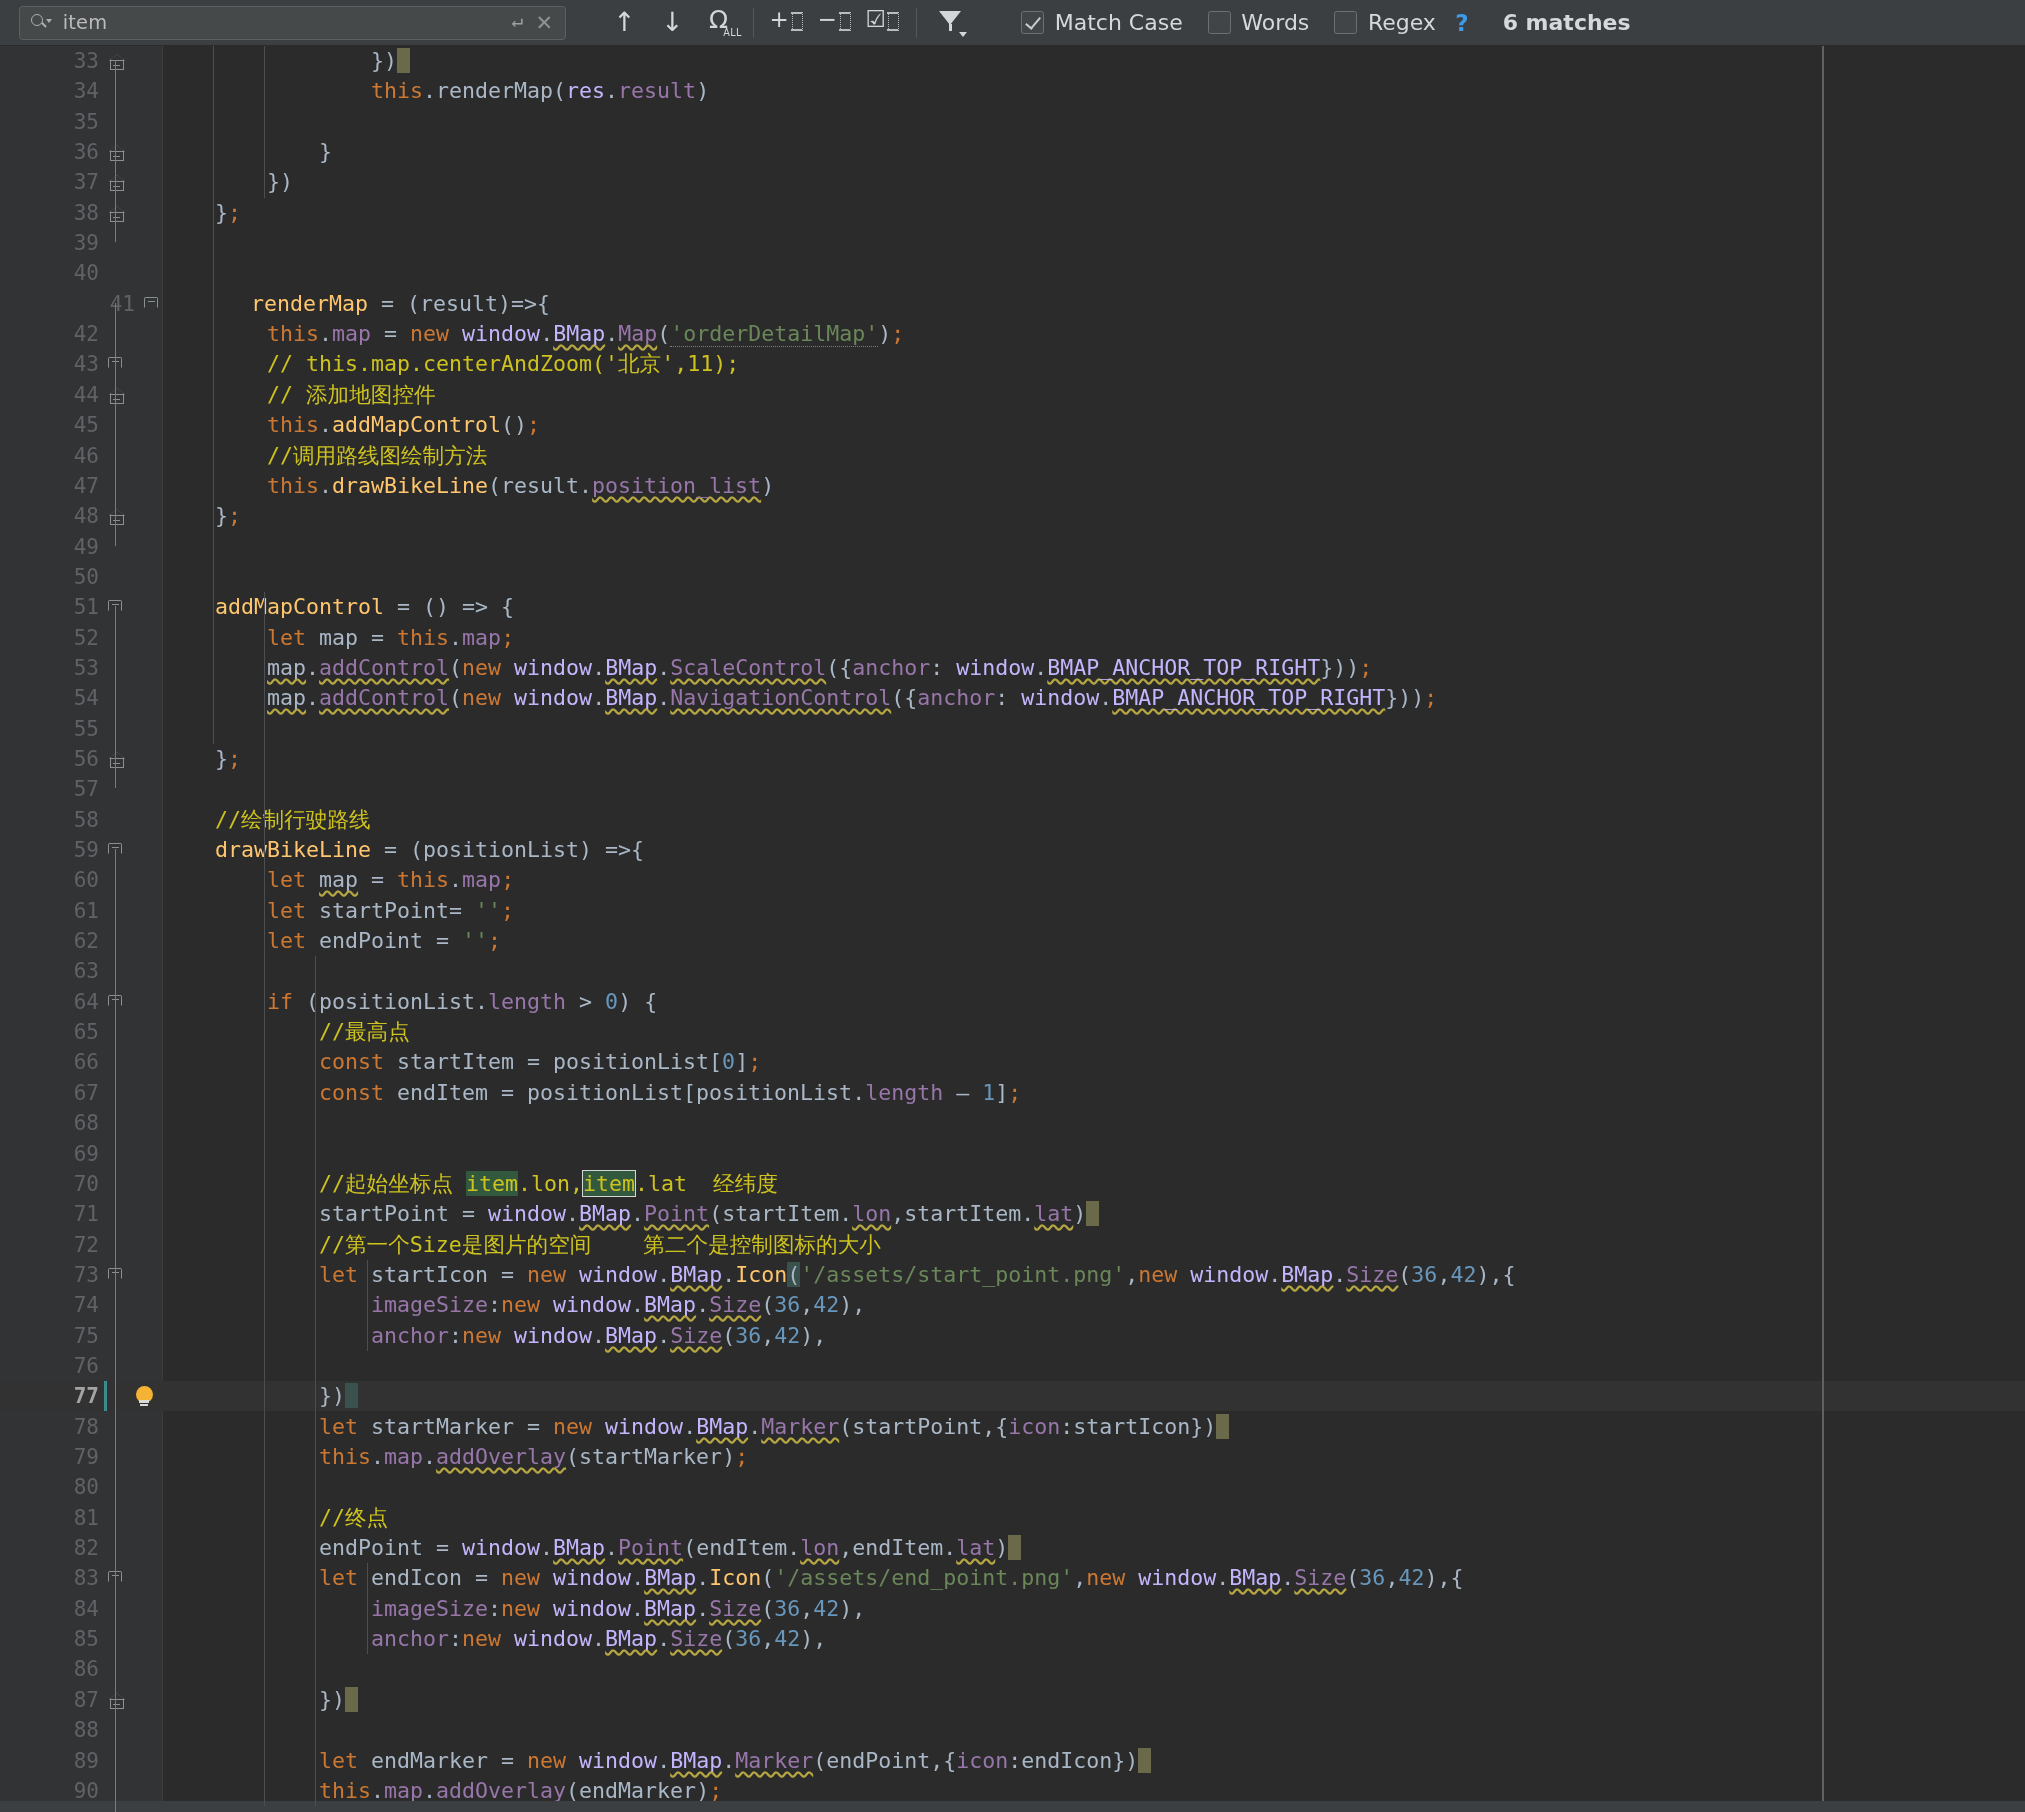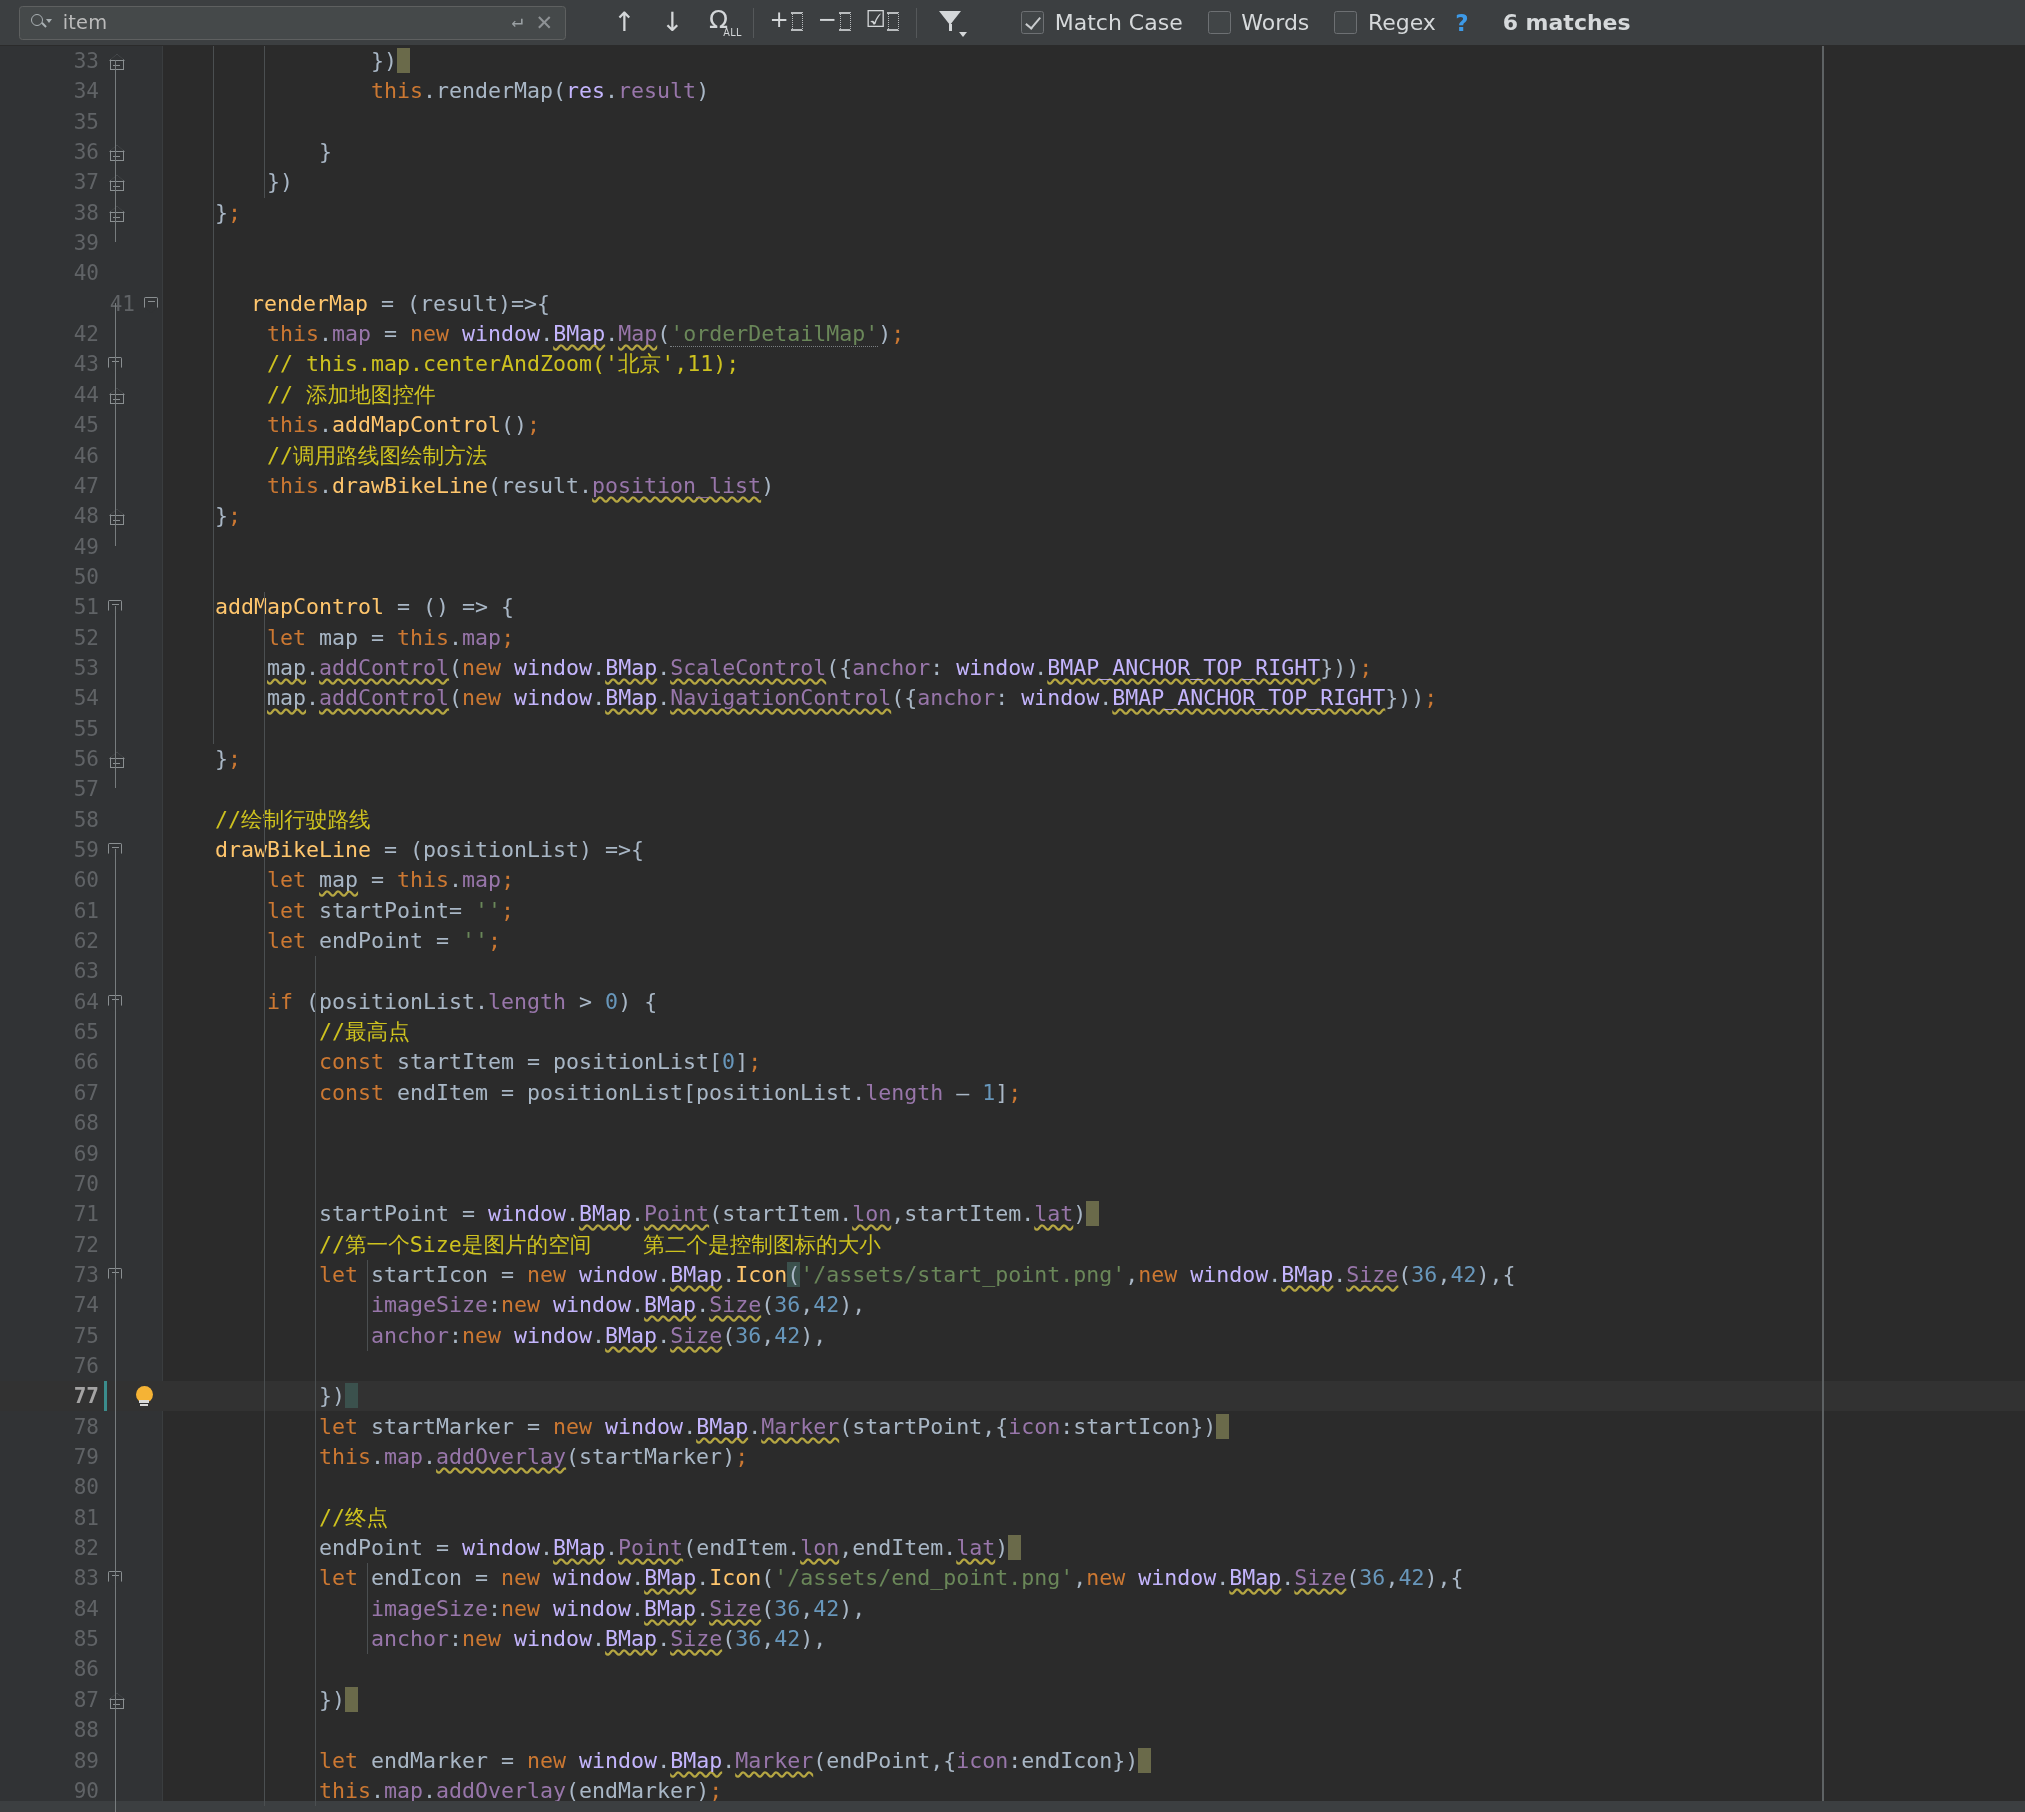--- a/index.html
+++ b/index.html
@@ -341,21 +341,21 @@
       <div class="line" style="top: 819px; position: absolute; width: 2026px;"><span class="lnum">60</span><span class="code">        <span class="kw">let</span> <span class="def wavy">map</span> = <span class="this">this</span>.<span class="fld">map</span><span class="kw">;</span></span></div>
       <div class="line" style="top: 850px; position: absolute; width: 2026px;"><span class="lnum">61</span><span class="code">        <span class="kw">let</span> <span class="def">startPoint</span>= <span class="str">''</span><span class="kw">;</span></span></div>
       <div class="line" style="top: 880px; position: absolute; width: 2026px;"><span class="lnum">62</span><span class="code">        <span class="kw">let</span> <span class="def">endPoint</span> = <span class="str">''</span><span class="kw">;</span></span></div>
       <div class="line" style="top: 910px; position: absolute; width: 2026px;"><span class="lnum">63</span><span class="code"></span></div>
       <div class="line" style="top: 941px; position: absolute; width: 2026px;"><span class="lnum">64</span><span class="fold down"><span class="pt2"></span><span class="sh"></span><span class="pt"></span><span class="mi"></span></span><span class="code">        <span class="kw">if</span> (<span class="def">positionList</span>.<span class="fld">length</span> &gt; <span class="num">0</span>) {</span></div>
       <div class="line" style="top: 971px; position: absolute; width: 2026px;"><span class="lnum">65</span><span class="code">            <span class="cmt">//最高点</span></span></div>
       <div class="line" style="top: 1001px; position: absolute; width: 2026px;"><span class="lnum">66</span><span class="code">            <span class="kw">const</span> <span class="def">startItem</span> = <span class="def">positionList</span>[<span class="num">0</span>]<span class="kw">;</span></span></div>
       <div class="line" style="top: 1032px; position: absolute; width: 2026px;"><span class="lnum">67</span><span class="code">            <span class="kw">const</span> <span class="def">endItem</span> = <span class="def">positionList</span>[<span class="def">positionList</span>.<span class="fld">length</span> – <span class="num">1</span>]<span class="kw">;</span></span></div>
       <div class="line" style="top: 1062px; position: absolute; width: 2026px;"><span class="lnum">68</span><span class="code"></span></div>
       <div class="line" style="top: 1093px; position: absolute; width: 2026px;"><span class="lnum">69</span><span class="code"></span></div>
-      <div class="line" style="top: 1123px; position: absolute; width: 2026px;"><span class="lnum">70</span></div>
+      <div class="line" style="top: 1123px; position: absolute; width: 2026px;"><span class="lnum">70</span><span class="code">            <span class="cmt">//起始坐标点 </span><span class="cmt hl">item</span><span class="cmt">.lon,</span><span class="cmt hl-cur">item</span><span class="cmt">.lat  经纬度</span></span></div>
       <div class="line" style="top: 1153px; position: absolute; width: 2026px;"><span class="lnum">71</span><span class="code">            <span class="def">startPoint</span> = <span class="id">window</span>.<span class="id wavy">BMap</span>.<span class="fld wavy">Point</span>(<span class="def">startItem</span>.<span class="fld wavy">lon</span>,<span class="def">startItem</span>.<span class="fld wavy">lat</span>)<span class="caretblock"> </span></span></div>
       <div class="line" style="top: 1184px; position: absolute; width: 2026px;"><span class="lnum">72</span><span class="code">            <span class="cmt">//第一个Size是图片的空间    第二个是控制图标的大小</span></span></div>
       <div class="line" style="top: 1214px; position: absolute; width: 2026px;"><span class="lnum">73</span><span class="fold down"><span class="pt2"></span><span class="sh"></span><span class="pt"></span><span class="mi"></span></span><span class="code">            <span class="kw">let</span> <span class="def">startIcon</span> = <span class="kw">new</span> <span class="id">window</span>.<span class="id wavy">BMap</span>.<span class="fn">Icon</span><span class="brk">(</span><span class="str">'/assets/start_point.png'</span>,<span class="kw">new</span> <span class="id">window</span>.<span class="id wavy">BMap</span>.<span class="fld wavy">Size</span>(<span class="num">36</span>,<span class="num">42</span>),{</span></div>
       <div class="line" style="top: 1244px; position: absolute; width: 2026px;"><span class="lnum">74</span><span class="code">                <span class="fld">imageSize</span>:<span class="kw">new</span> <span class="id">window</span>.<span class="id wavy">BMap</span>.<span class="fld wavy">Size</span>(<span class="num">36</span>,<span class="num">42</span>),</span></div>
       <div class="line" style="top: 1275px; position: absolute; width: 2026px;"><span class="lnum">75</span><span class="code">                <span class="fld">anchor</span>:<span class="kw">new</span> <span class="id">window</span>.<span class="id wavy">BMap</span>.<span class="fld wavy">Size</span>(<span class="num">36</span>,<span class="num">42</span>),</span></div>
       <div class="line" style="top: 1305px; position: absolute; width: 2026px;"><span class="lnum">76</span><span class="code"></span></div>
       <div class="line current" style="top: 1335px; position: absolute; width: 2026px;"><span class="lnum">77</span><span class="curmark"></span><span class="bulb"><span class="b"></span><span class="s"></span><span class="s2"></span></span><span class="code">            })<span class="brk"> </span></span></div>
       <div class="line" style="top: 1366px; position: absolute; width: 2026px;"><span class="lnum">78</span><span class="code">            <span class="kw">let</span> <span class="def">startMarker</span> = <span class="kw">new</span> <span class="id">window</span>.<span class="id wavy">BMap</span>.<span class="fld wavy">Marker</span>(<span class="def">startPoint</span>,{<span class="fld">icon</span>:<span class="def">startIcon</span>})<span class="caretblock"> </span></span></div>
       <div class="line" style="top: 1396px; position: absolute; width: 2026px;"><span class="lnum">79</span><span class="code">            <span class="this">this</span>.<span class="fld">map</span>.<span class="fld wavy">addOverlay</span>(<span class="def">startMarker</span>)<span class="kw">;</span></span></div>
       <div class="line" style="top: 1426px; position: absolute; width: 2026px;"><span class="lnum">80</span><span class="code"></span></div>

